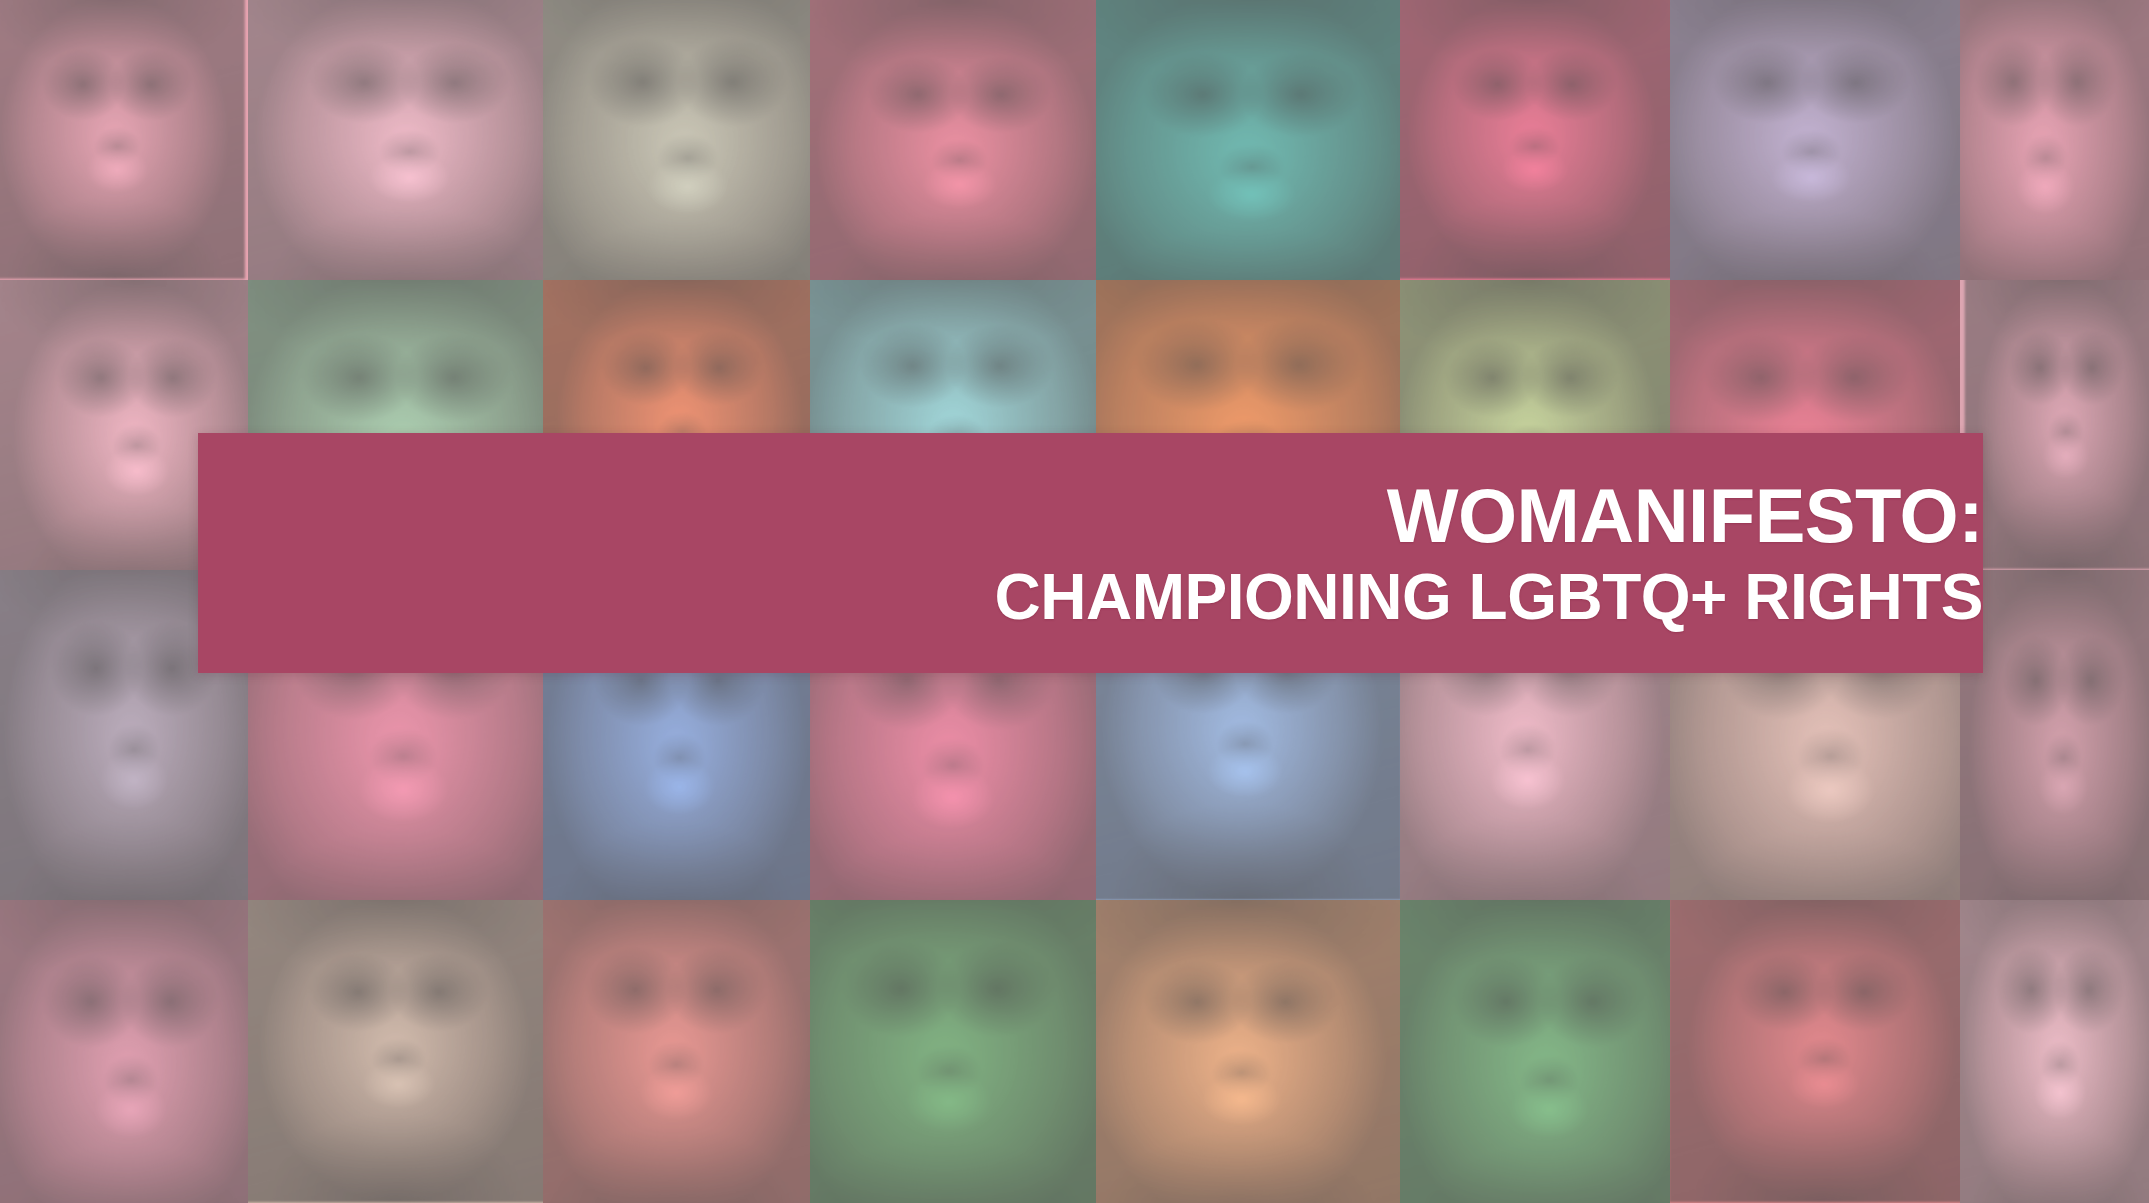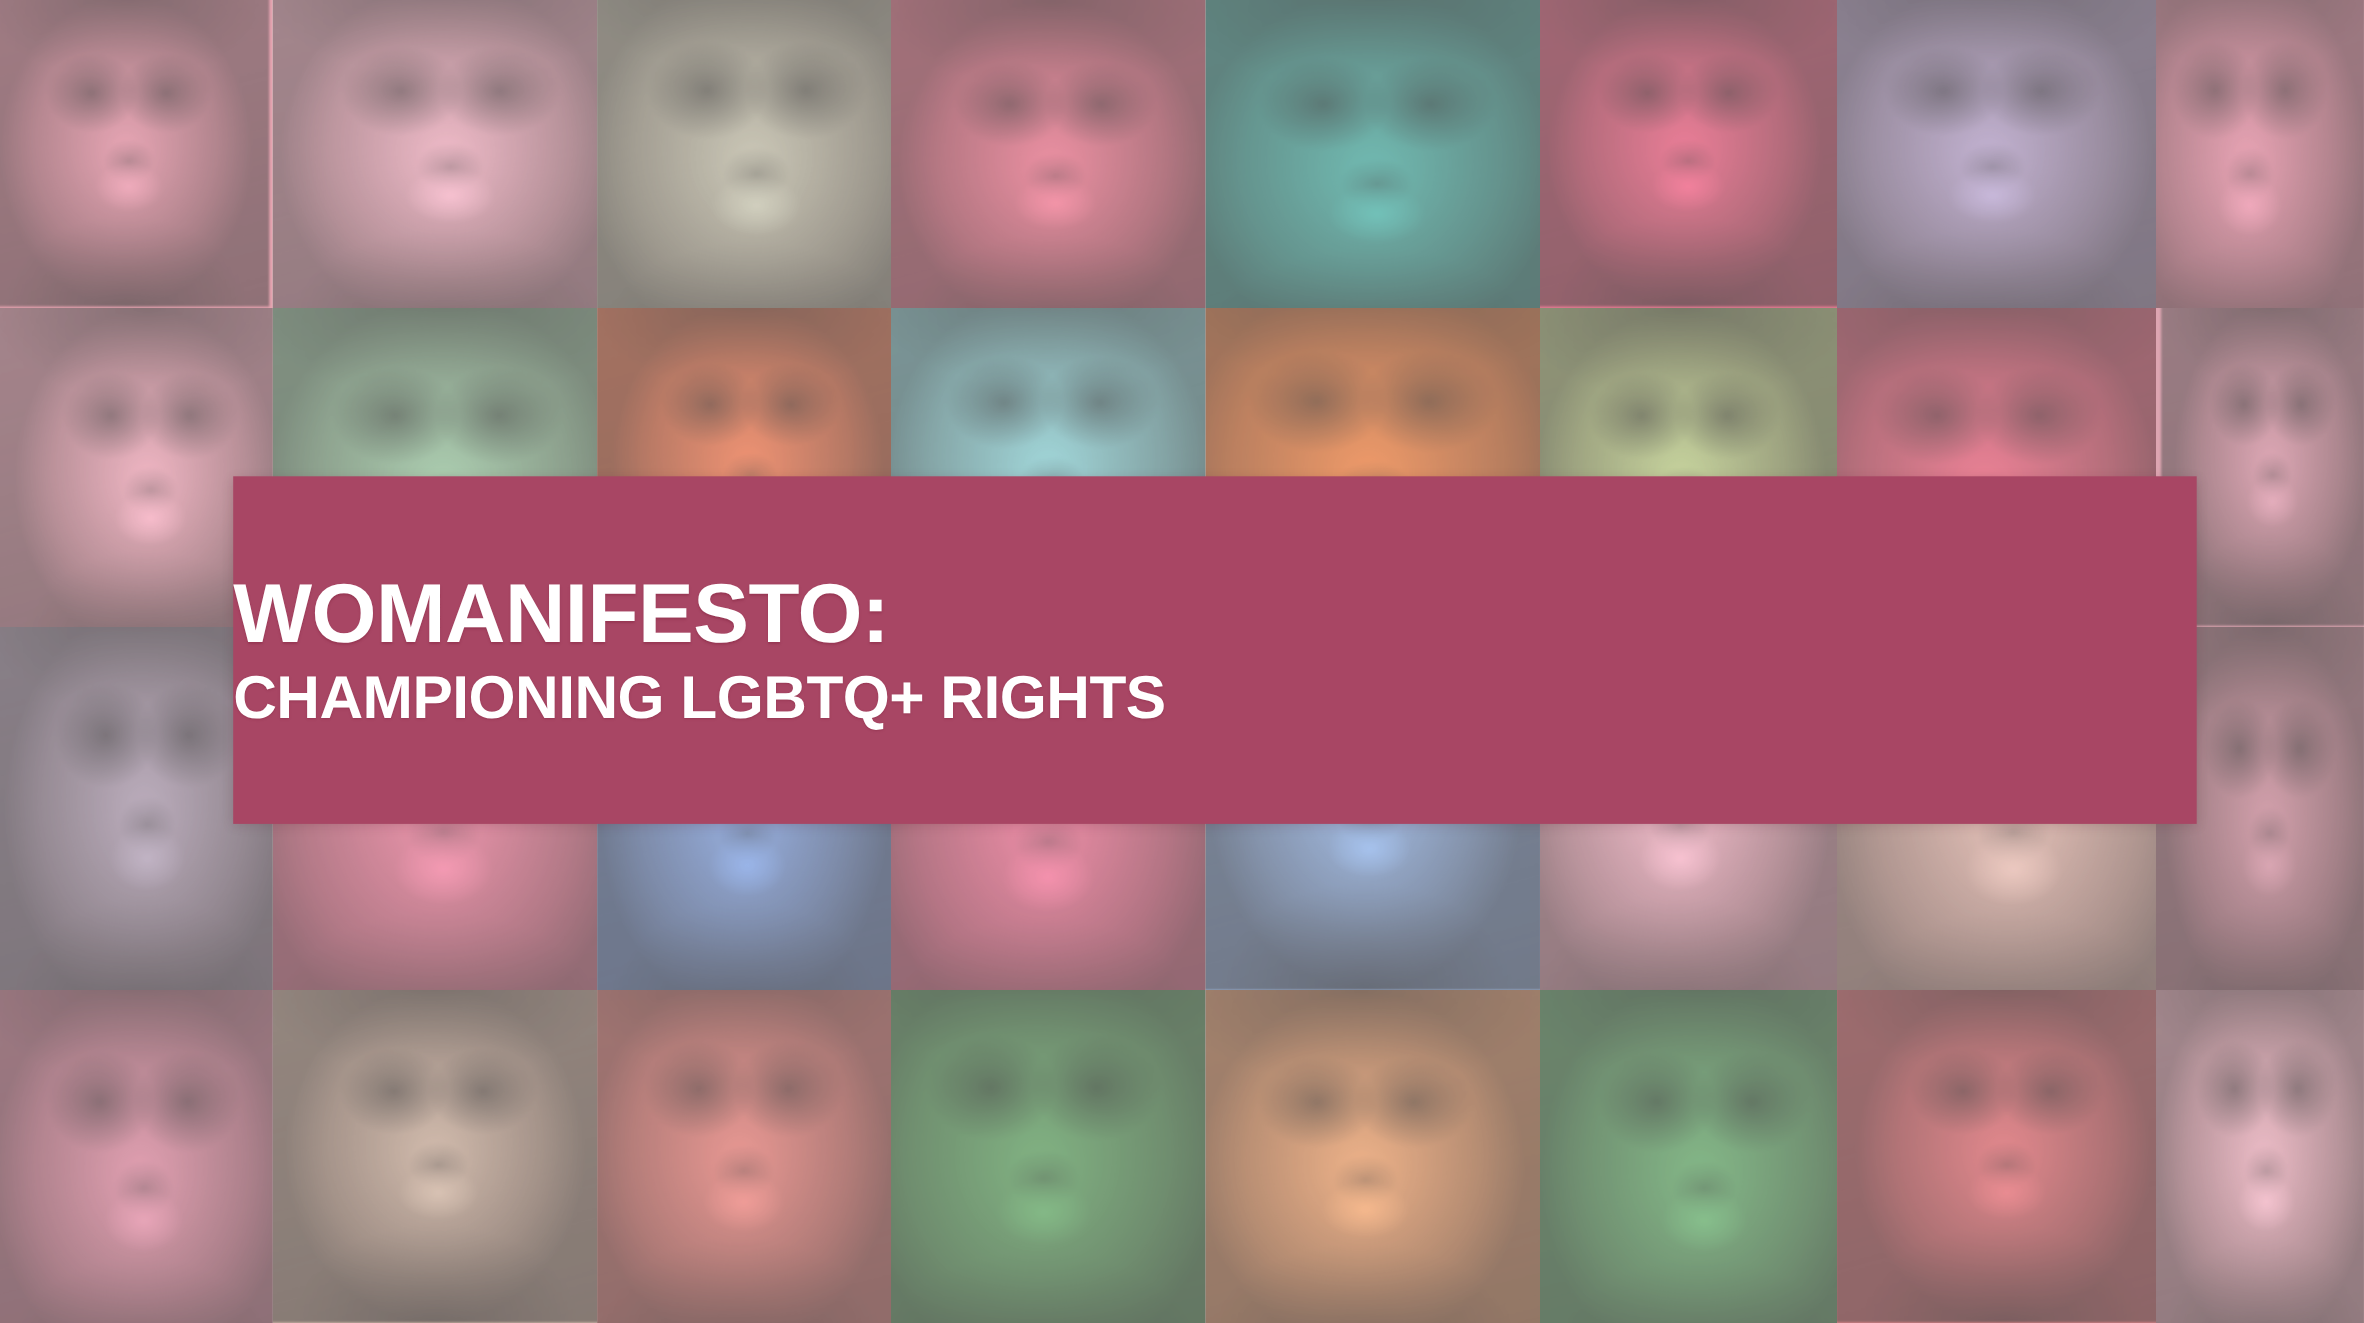--- a/index.html
+++ b/index.html
@@ -52,41 +52,41 @@
   .tile .lift {
     position: absolute;
     inset: 0;
     background: rgba(255,255,255,.30);
     mix-blend-mode: screen;
   }
 
   
   #banner {
     position: absolute;
-    left: 212px;
+    left: 198px;
     top: 433px;
     width: 1785px;
-    height: 316px;
+    height: 240px;
     display: flex;
     flex-direction: column;
-    align-items: flex-start;
+    align-items: flex-end;
     justify-content: center;
     box-shadow: 0 2px 10px rgba(80,20,40,.18);
   }
   .title-line {
     color: #ffffff;
     font-weight: 700;
     letter-spacing: -0.5px;
     line-height: 1.16;
     text-align: center;
     white-space: nowrap;
     text-shadow: 0 1px 2px rgba(120,30,55,.35);
   }
   #title-line-1 { font-size: 76px; }
-  #title-line-2 { font-size: 55px; }
+  #title-line-2 { font-size: 64px; }
 </style>
 </head>
 <body>
 
 <div id="stage">
 
   <div id="mosaic">
       <div class="tile">
         <div class="photo" style="transform: scale(1.05) translate(-9px, -8px);"></div>
         <div class="wash" style="background-color: rgb(232, 135, 159);"></div>

